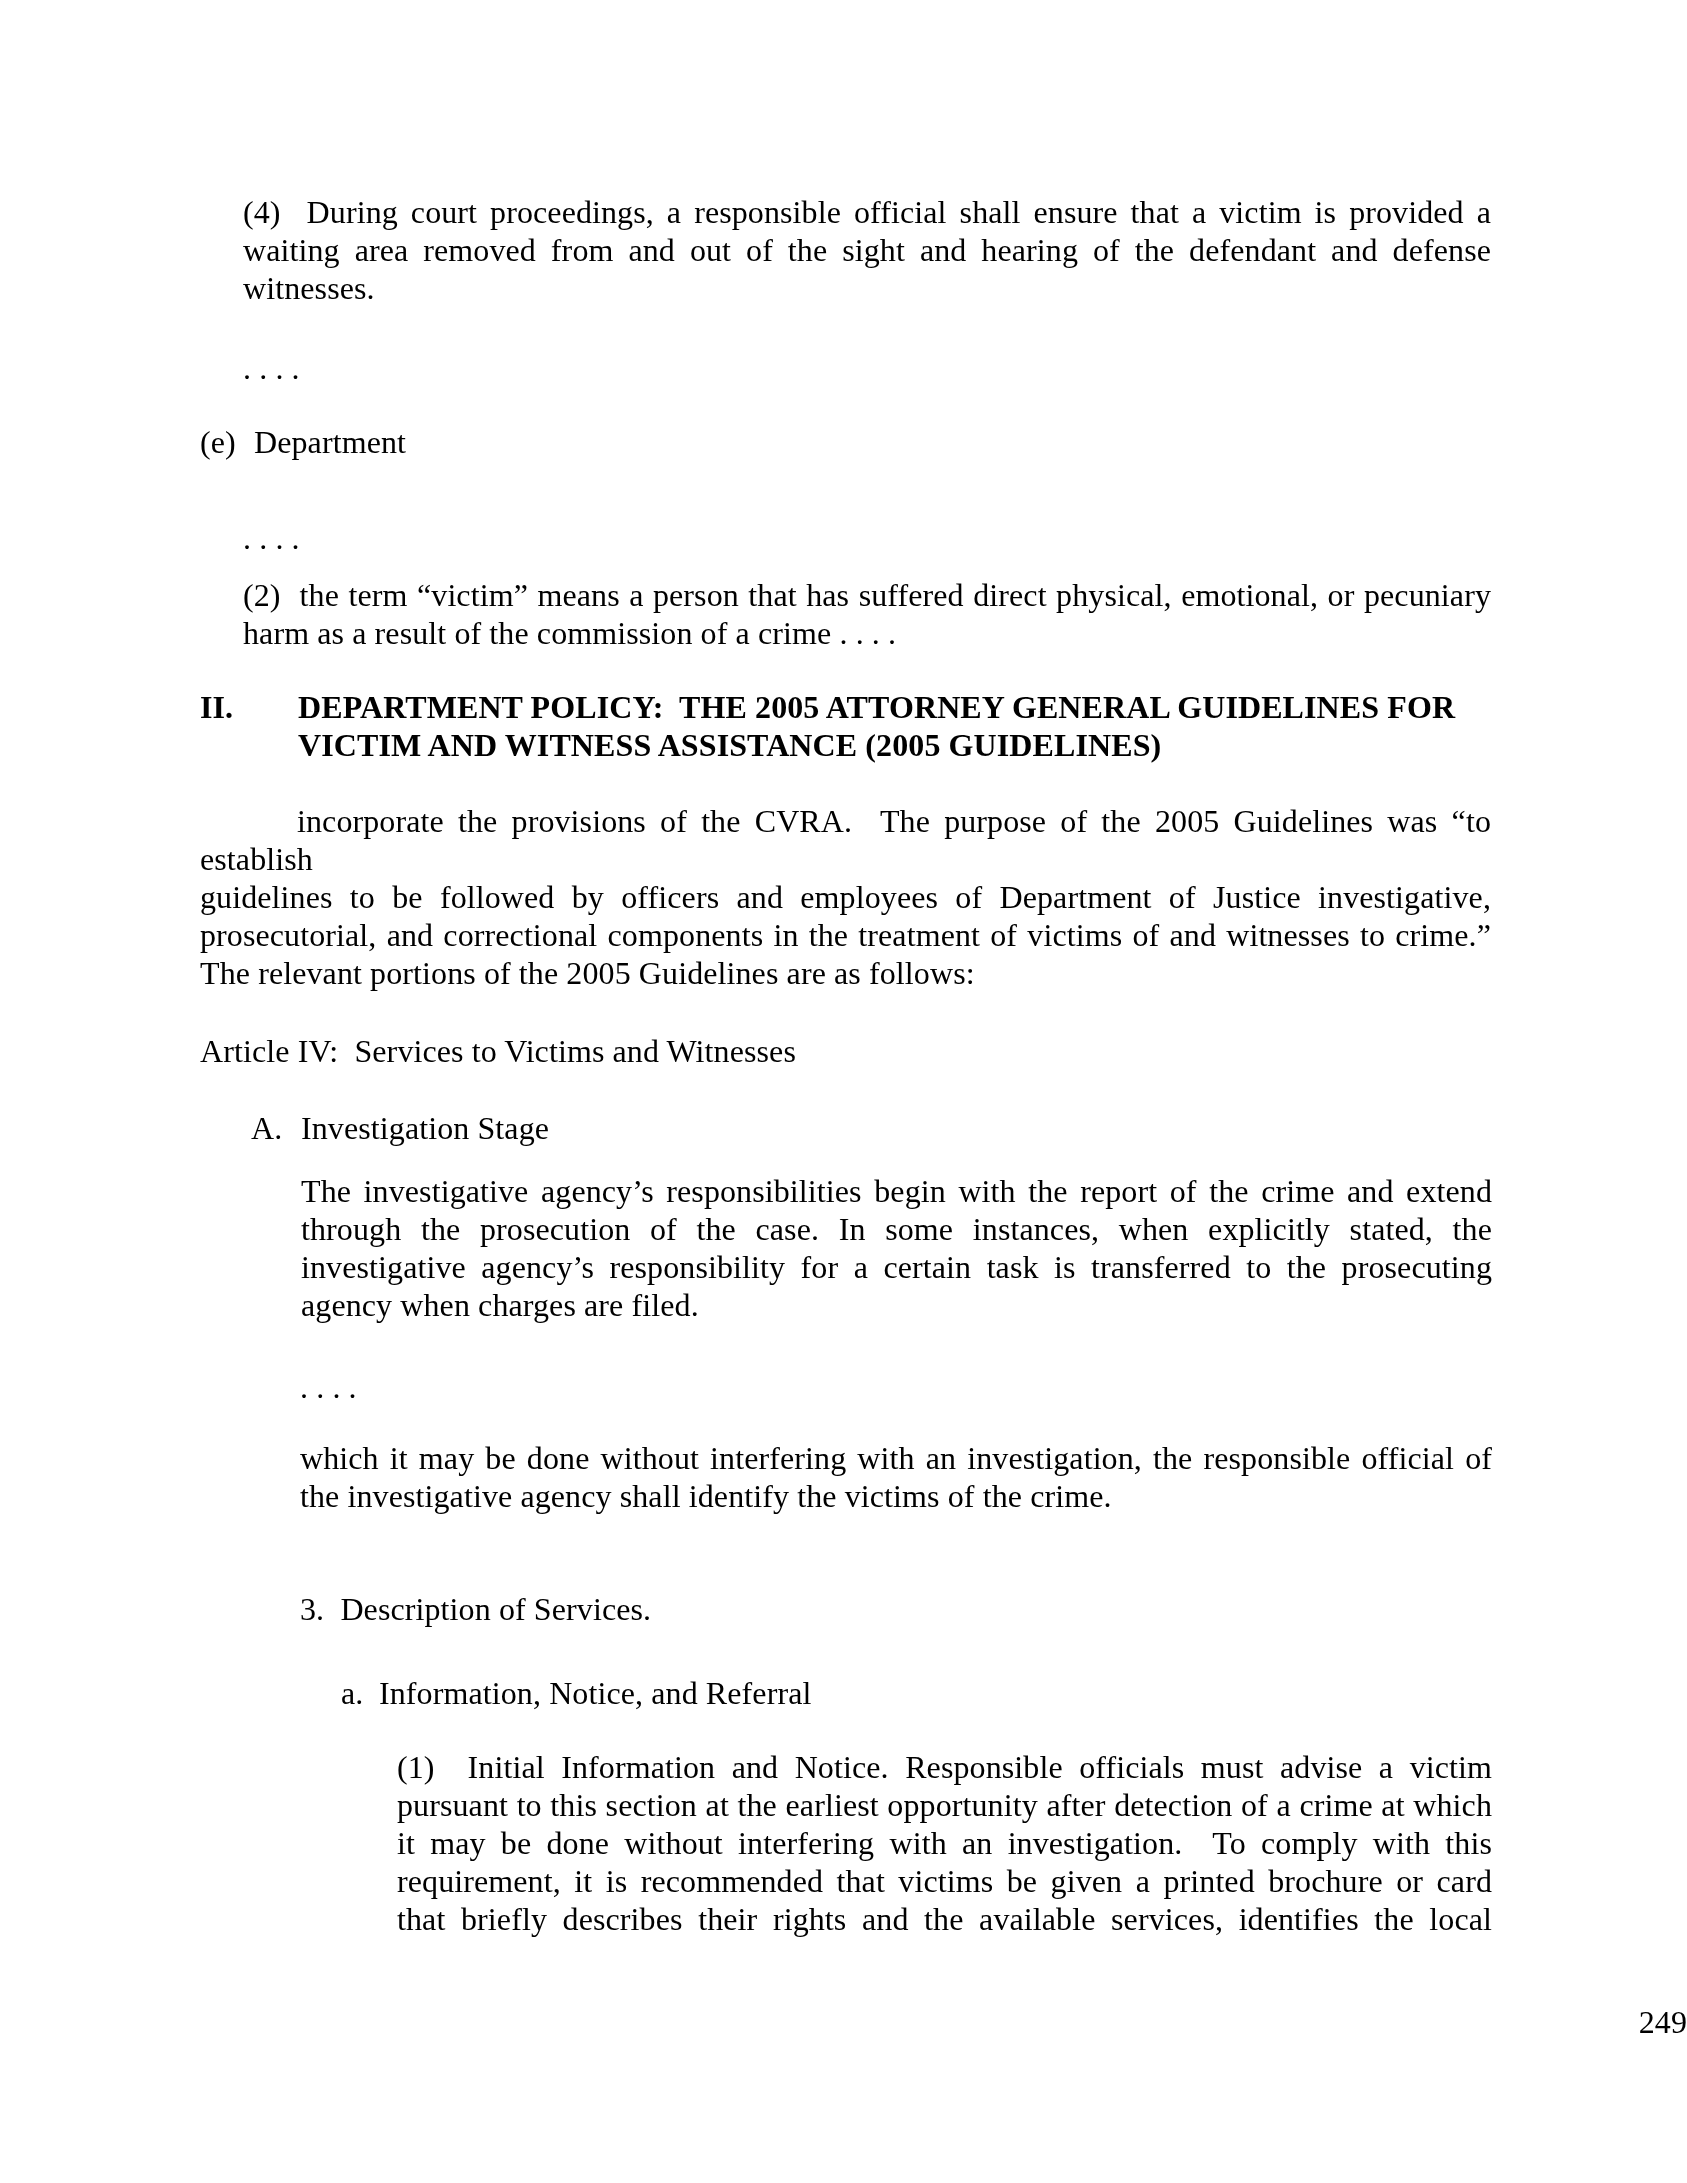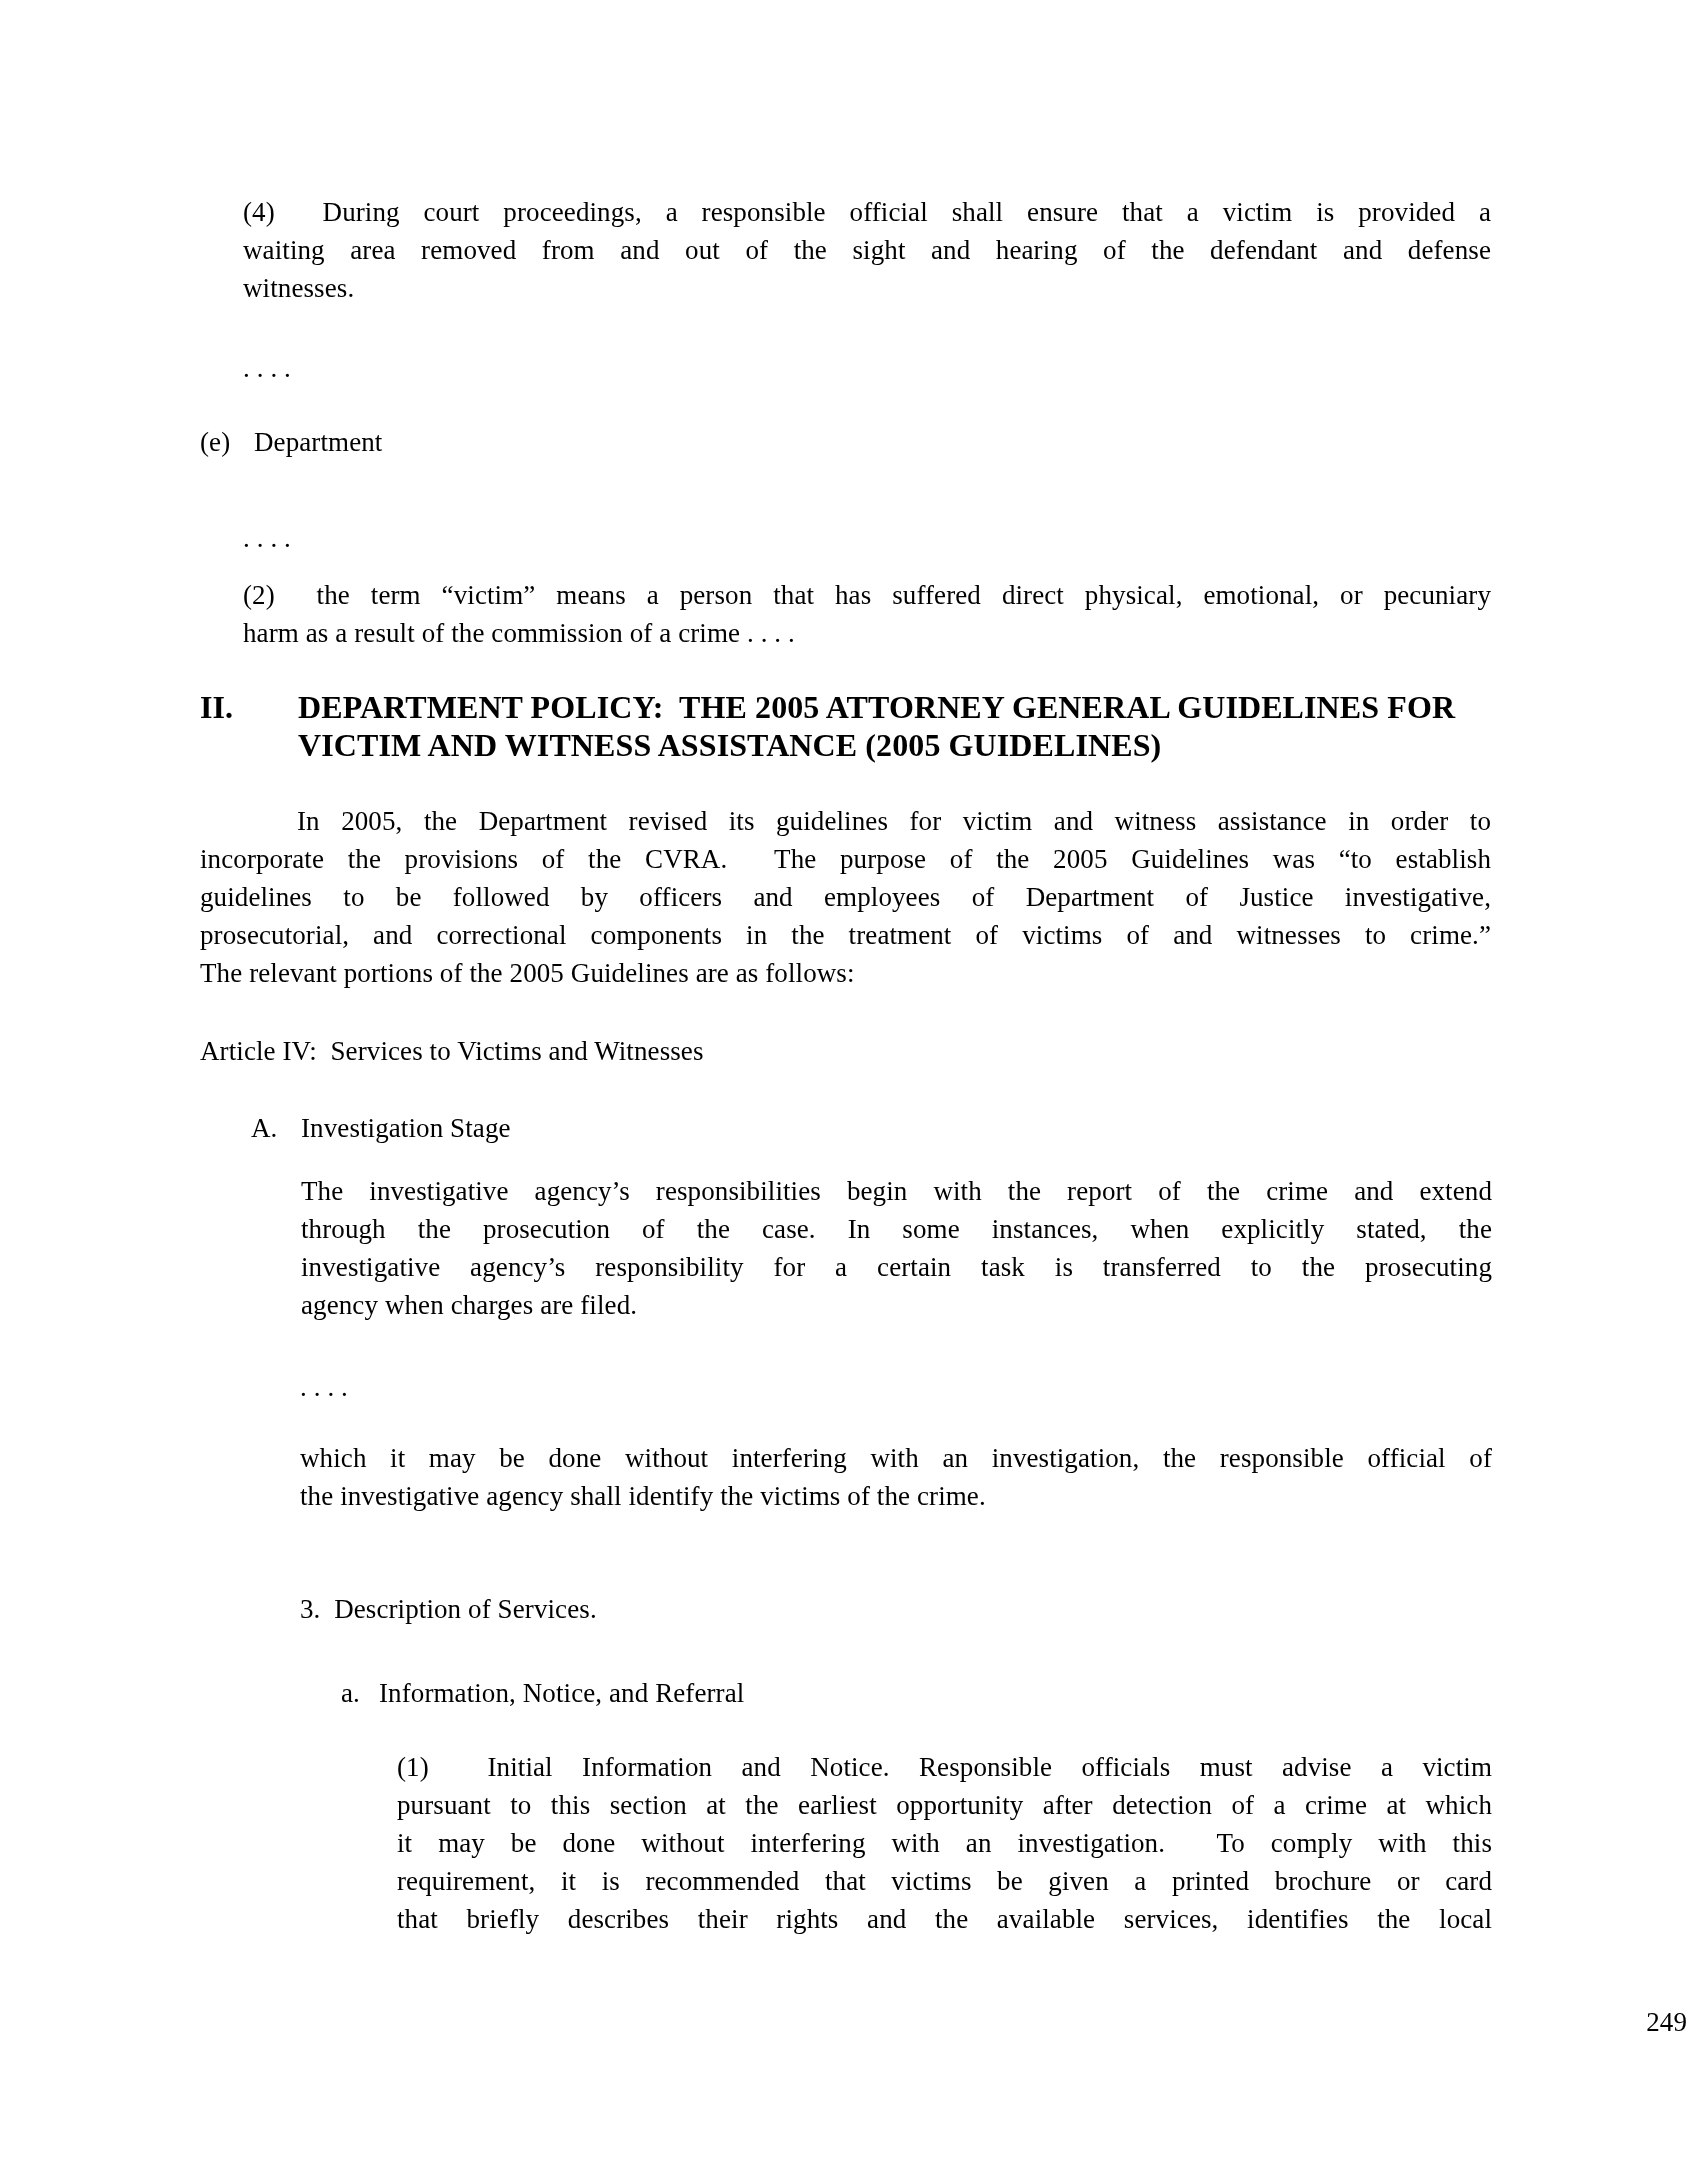--- a/index.html
+++ b/index.html
@@ -2,21 +2,21 @@
 <html style="font-size:10.6px"><head>
 <meta charset="utf-8">
 <style>
   html,body{margin:0;padding:0;}
   body{
     width:1687px;height:2183px;background:#ffffff;position:relative;
     font-family:"Liberation Serif","DejaVu Serif",serif;color:#000;
   }
   .blk{position:absolute;}
   .ln{
-    font-size:27px;line-height:38px;display:block;
+    font-size:32px;line-height:38px;display:block;
     letter-spacing:0.1px;
   }
   .jl{ 
     text-align:justify;
     text-align-last:justify;
     -moz-text-align-last:justify;
     text-justify:inter-word;
   }
   .bold .ln{font-weight:bold;font-size:32px;}
   .lbl{display:inline-block;}
@@ -71,21 +71,20 @@
 
 <div class="blk b-h2num bold">
   <span class="ln">II.</span>
 </div>
 <div class="blk b-h2 bold">
   <span class="ln">DEPARTMENT POLICY:&nbsp; THE 2005 ATTORNEY GENERAL GUIDELINES FOR</span>
   <span class="ln">VICTIM AND WITNESS ASSISTANCE (2005 GUIDELINES)</span>
 </div>
 
 <div class="blk b-intro">
-  <span class="ln jl">In 2005, the Department revised its guidelines for victim and witness assistance in order to</span>
   <span class="ln jl">incorporate the provisions of the CVRA.&nbsp; The purpose of the 2005 Guidelines was “to establish</span>
   <span class="ln jl">guidelines to be followed by officers and employees of Department of Justice investigative,</span>
   <span class="ln jl">prosecutorial, and correctional components in the treatment of victims of and witnesses to crime.”</span>
   <span class="ln">The relevant portions of the 2005 Guidelines are as follows:</span>
 </div>
 
 <div class="blk b-article">
   <span class="ln">Article IV:&nbsp; Services to Victims and Witnesses</span>
 </div>
 

